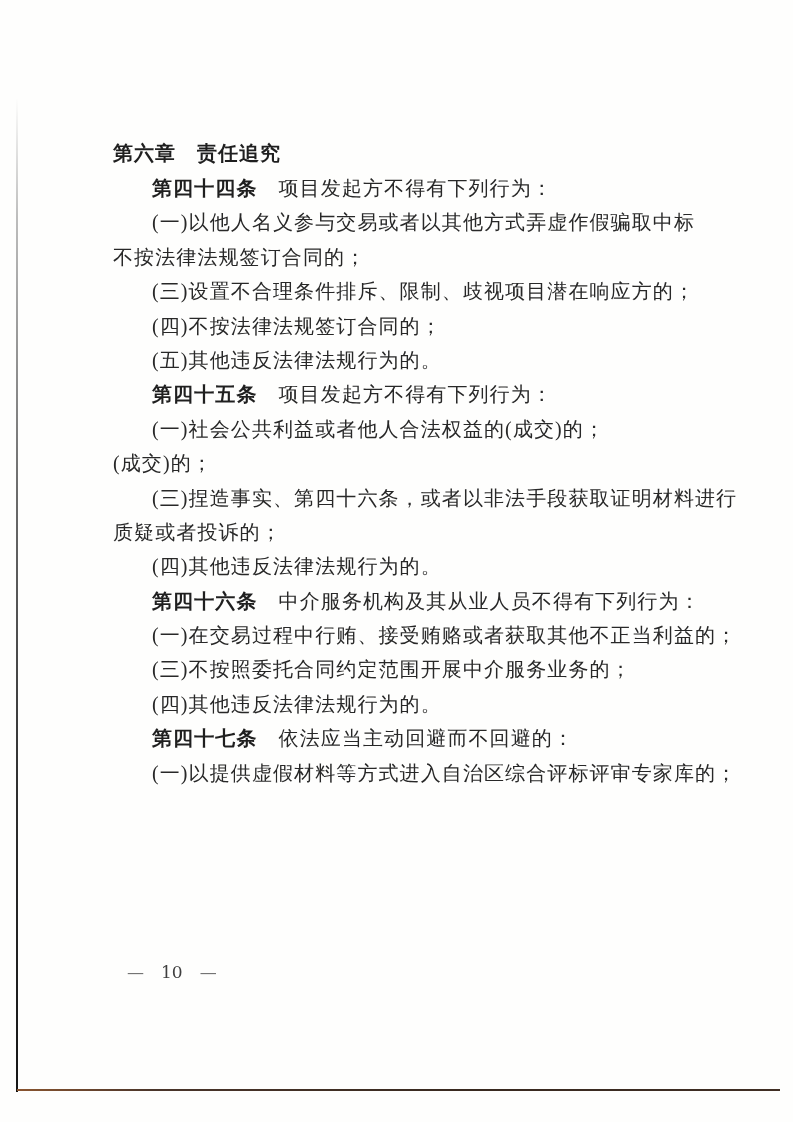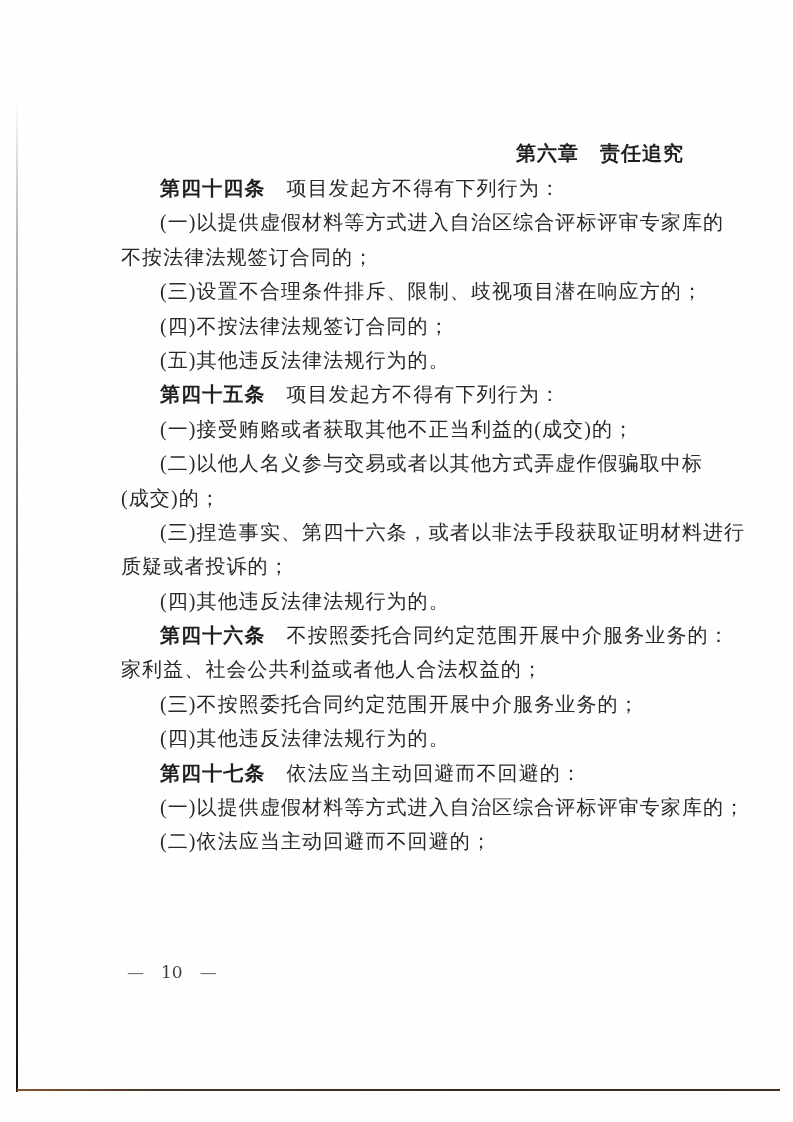--- a/index.html
+++ b/index.html
@@ -10,38 +10,37 @@
     overflow: hidden;
     font-family: "Liberation Serif", serif;
   }
   .page {
     position: absolute; inset: 0;
     background: #fefefd;
   }
   .chapter-heading {
     position: absolute;
     top: 140px; left: 113px; width: 571px;
-    text-align: right;
+    text-align: left;
     font-size: 20px; font-weight: bold;
     letter-spacing: 1px;
     color: #1f1f1f;
     font-family: "Liberation Sans", sans-serif;
     white-space: pre;
   }
   .doc-lines {
     position: absolute;
     top: 171px; left: 113px; width: 580px;
   }
   .line {
     height: 34.4px; line-height: 34.4px;
     font-size: 20px;
     letter-spacing: 1.1px;
     color: #282828;
     white-space: pre;
-    margin-left: 8px;
   }
   .line.indent { padding-left: 39px; }
   .line .art {
     font-weight: bold;
     color: #1f1f1f;
     font-family: "Liberation Sans", sans-serif;
   }
   .footer {
     position: absolute;
     top: 962px; left: 127px;
@@ -72,39 +71,37 @@
 </style>
 </head>
 <body>
 
 <div class="page">
 
   <div class="chapter-heading">第六章　责任追究</div>
 
   <div class="doc-lines">
     <div class="line indent"><span class="art">第四十四条</span><span>　项目发起方不得有下列行为：</span></div>
-    <div class="line indent"><span class="art"></span><span>(一)以提供虚假材料等方式进入自治区综合评标评审专家库的</span></div>
+    <div class="line indent"><span class="art"></span><span>(一)以他人名义参与交易或者以其他方式弄虚作假骗取中标</span></div>
     <div class="line"><span class="art"></span><span>不按法律法规签订合同的；</span></div>
     <div class="line indent"><span class="art"></span><span>(三)设置不合理条件排斥、限制、歧视项目潜在响应方的；</span></div>
     <div class="line indent"><span class="art"></span><span>(四)不按法律法规签订合同的；</span></div>
     <div class="line indent"><span class="art"></span><span>(五)其他违反法律法规行为的。</span></div>
     <div class="line indent"><span class="art">第四十五条</span><span>　项目发起方不得有下列行为：</span></div>
-    <div class="line indent"><span class="art"></span><span>(一)接受贿赂或者获取其他不正当利益的(成交)的；</span></div>
-    <div class="line indent"><span class="art"></span><span>(二)以他人名义参与交易或者以其他方式弄虚作假骗取中标</span></div>
+    <div class="line indent"><span class="art"></span><span>(一)社会公共利益或者他人合法权益的(成交)的；</span></div>
     <div class="line"><span class="art"></span><span>(成交)的；</span></div>
     <div class="line indent"><span class="art"></span><span>(三)捏造事实、第四十六条，或者以非法手段获取证明材料进行</span></div>
     <div class="line"><span class="art"></span><span>质疑或者投诉的；</span></div>
     <div class="line indent"><span class="art"></span><span>(四)其他违反法律法规行为的。</span></div>
-    <div class="line indent"><span class="art">第四十六条</span><span>　不按照委托合同约定范围开展中介服务业务的：</span></div>
-    <div class="line"><span class="art"></span><span>家利益、社会公共利益或者他人合法权益的；</span></div>
+    <div class="line indent"><span class="art">第四十六条</span><span>　中介服务机构及其从业人员不得有下列行为：</span></div>
+    <div class="line indent"><span class="art"></span><span>(一)在交易过程中行贿、接受贿赂或者获取其他不正当利益的；</span></div>
     <div class="line indent"><span class="art"></span><span>(三)不按照委托合同约定范围开展中介服务业务的；</span></div>
     <div class="line indent"><span class="art"></span><span>(四)其他违反法律法规行为的。</span></div>
     <div class="line indent"><span class="art">第四十七条</span><span>　依法应当主动回避而不回避的：</span></div>
     <div class="line indent"><span class="art"></span><span>(一)以提供虚假材料等方式进入自治区综合评标评审专家库的；</span></div>
-    <div class="line indent"><span class="art"></span><span>(二)依法应当主动回避而不回避的；</span></div>
   </div>
 
   <div class="footer">
     <span class="dash">—</span>
     <span class="num">10</span>
     <span class="dash">—</span>
   </div>
 
   <div class="scan-edge-left"></div>
   <div class="scan-edge-bottom"></div>

